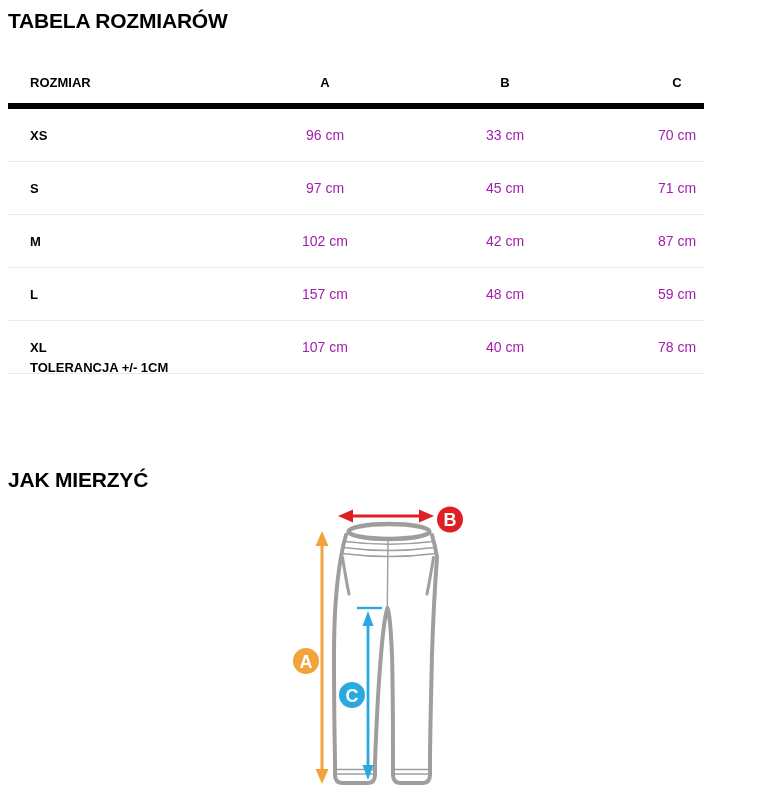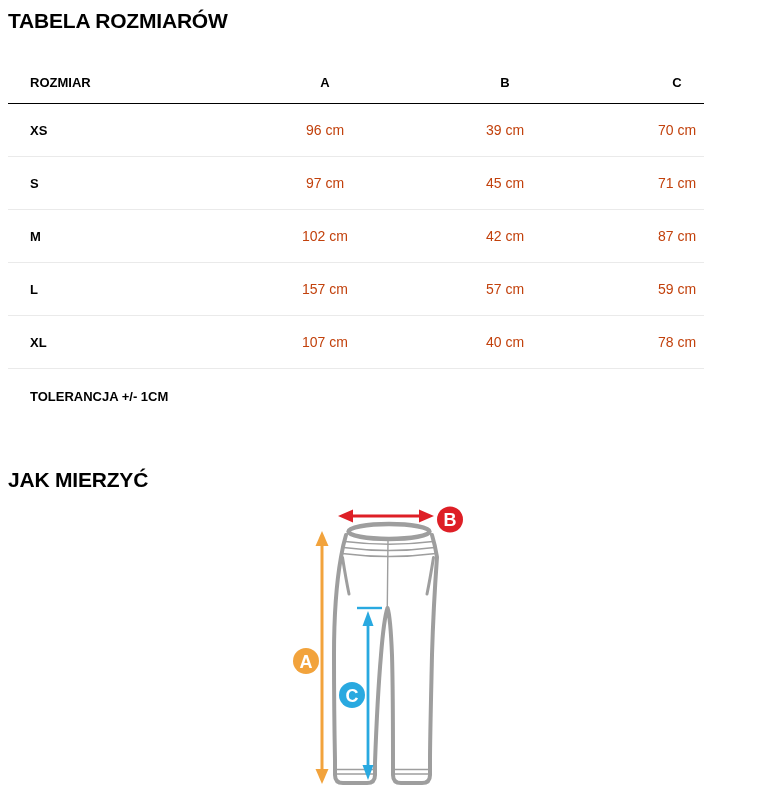--- a/index.html
+++ b/index.html
@@ -22,33 +22,33 @@
   .size-table{
     position:absolute;top:61px;left:8px;width:756px;
     border-collapse:collapse;table-layout:fixed;
   }
   .size-table col.c1{width:222px;}
   .size-table col.c2{width:190px;}
   .size-table col.c3{width:170px;}
   .size-table col.c4{width:174px;}
   .size-table th{
     height:42px;font-size:13px;font-weight:700;color:#000;
-    border-bottom:1px solid #000000;padding:0;vertical-align:middle;
+    border-bottom:6px solid #000000;padding:0;vertical-align:middle;
   }
   .size-table td{
-    height:52px;font-size:14px;font-weight:400;color:#c2410c;
+    height:52px;font-size:14px;font-weight:400;color:#a21caf;
     border-bottom:1px solid #eaeaea;padding:0;vertical-align:middle;
   }
   .size-table .lab{
     text-align:left;padding-left:22px;font-weight:700;font-size:13px;color:#000;
   }
   .size-table .num{text-align:center;}
 
   .tolerance{
-    position:absolute;top:389px;left:30px;
+    position:absolute;top:360px;left:30px;
     font-size:13px;font-weight:700;color:#000;white-space:nowrap;
   }
 
   #diagram{position:absolute;top:480px;left:0;}
   .garment{fill:none;stroke-linecap:round;stroke-linejoin:round;}
   .badge-letter{
     font-family:"Liberation Sans","DejaVu Sans",sans-serif;
     font-size:18px;font-weight:700;fill:#ffffff;
     text-anchor:middle;
   }
@@ -72,39 +72,39 @@
         <th class="lab">ROZMIAR</th>
         <th class="num">A</th>
         <th class="num">B</th>
         <th class="num">C</th>
       </tr>
     </thead>
     <tbody>
       <tr>
         <td class="lab">XS</td>
         <td class="num">96 cm</td>
-        <td class="num">39 cm</td>
+        <td class="num">33 cm</td>
         <td class="num">70 cm</td>
       </tr>
       <tr>
         <td class="lab">S</td>
         <td class="num">97 cm</td>
         <td class="num">45 cm</td>
         <td class="num">71 cm</td>
       </tr>
       <tr>
         <td class="lab">M</td>
         <td class="num">102 cm</td>
         <td class="num">42 cm</td>
         <td class="num">87 cm</td>
       </tr>
       <tr>
         <td class="lab">L</td>
         <td class="num">157 cm</td>
-        <td class="num">57 cm</td>
+        <td class="num">48 cm</td>
         <td class="num">59 cm</td>
       </tr>
       <tr>
         <td class="lab">XL</td>
         <td class="num">107 cm</td>
         <td class="num">40 cm</td>
         <td class="num">78 cm</td>
       </tr>
     </tbody>
   </table>

